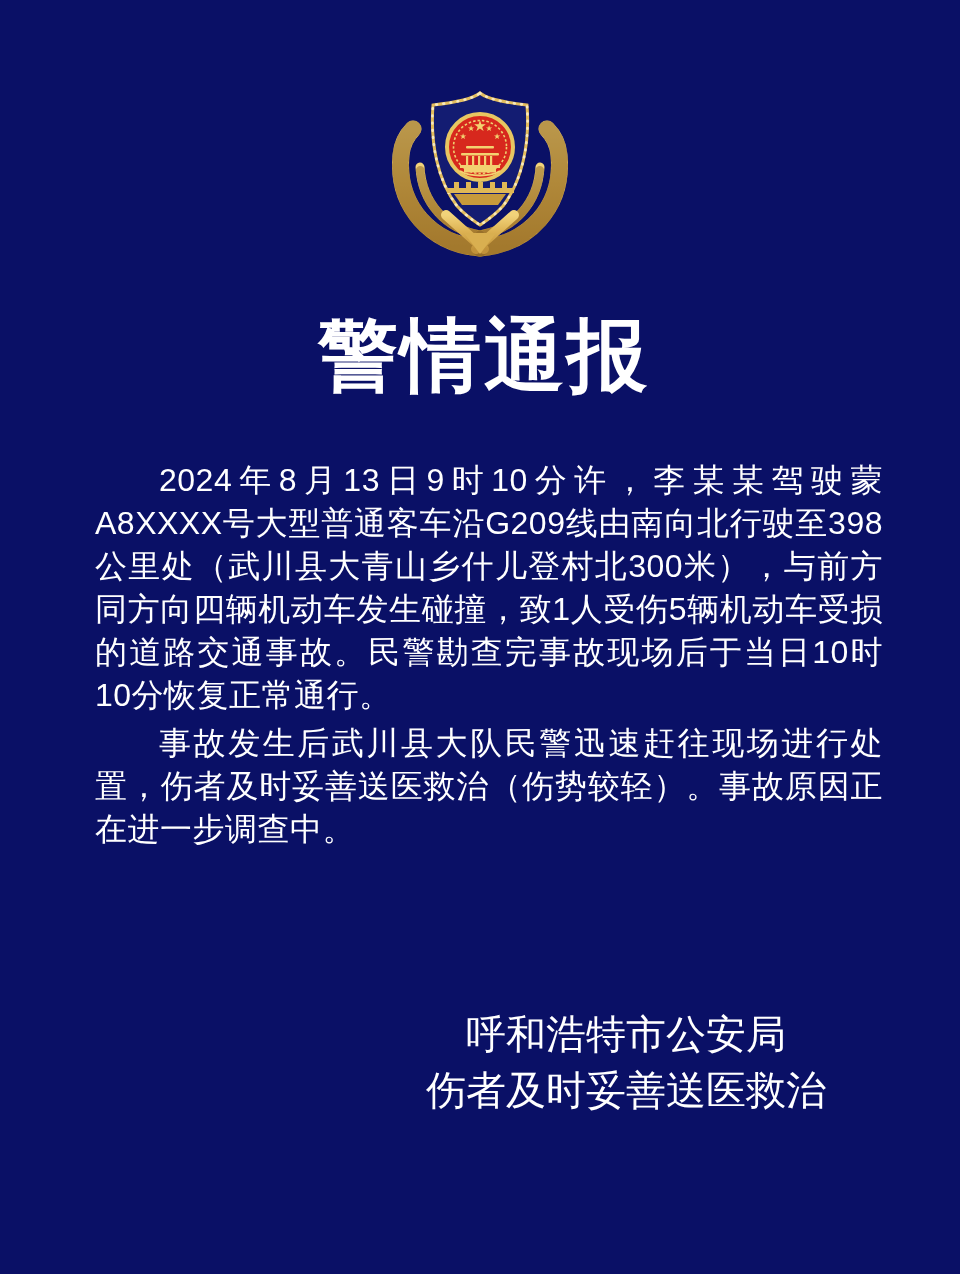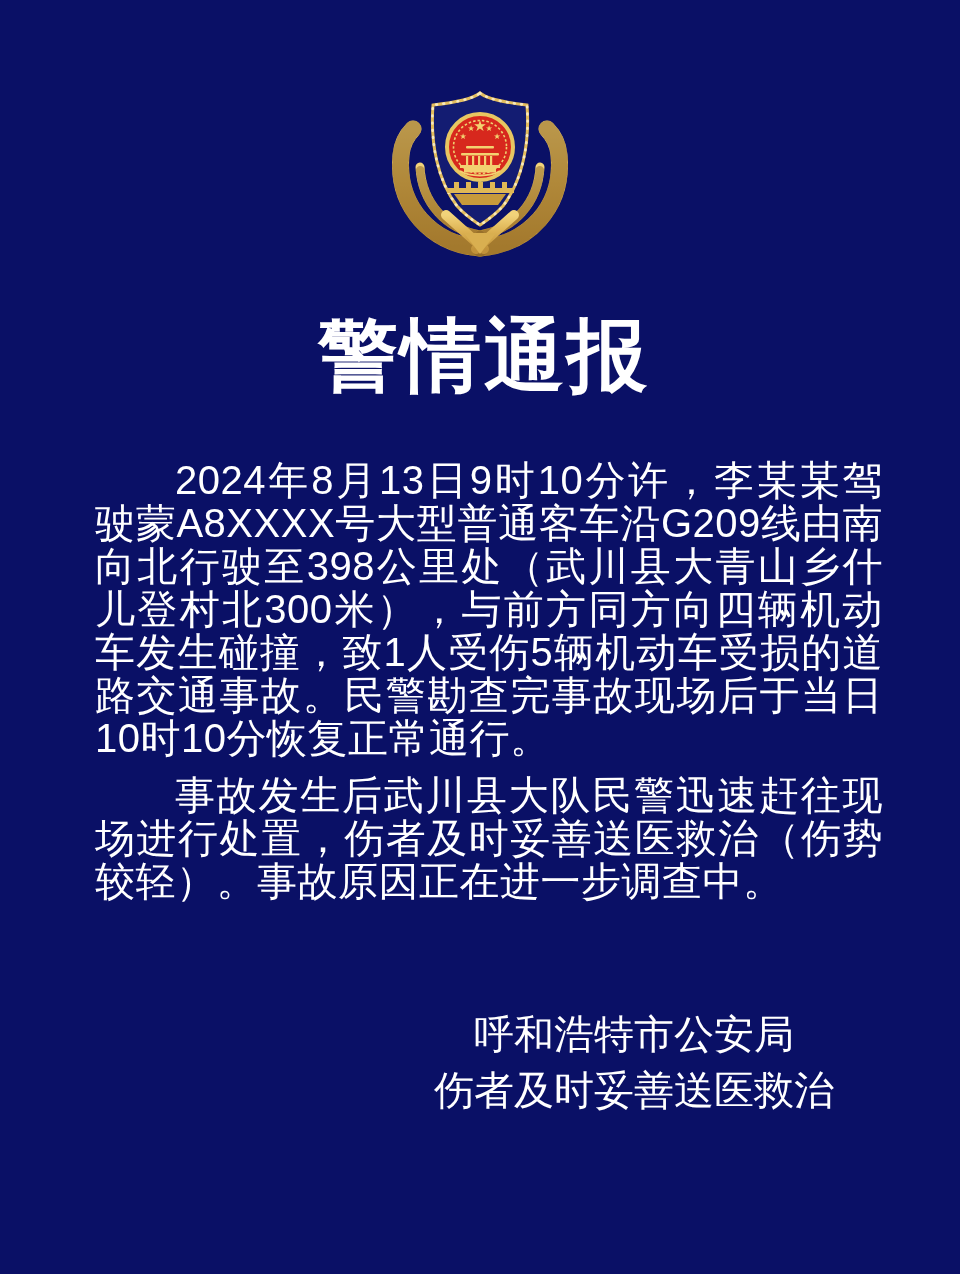--- a/index.html
+++ b/index.html
@@ -30,32 +30,32 @@
     line-height: 84px;
     font-weight: 700;
     letter-spacing: 3px;
     white-space: nowrap;
   }
 
   .body-text {
     position: absolute;
     top: 459px; left: 95px;
     width: 788px;
-    font-size: 40px;
+    font-size: 32px;
     line-height: 43px;
     font-weight: 500;
     text-align: justify;
     letter-spacing: 0.5px;
   }
   .para { margin: 0; text-indent: 2em; }
-  .para + .para { margin-top: 14px; }
+  .para + .para { margin-top: 5px; }
 
   .signature {
     position: absolute;
-    top: 1006px; left: 384px;
+    top: 1006px; left: 376px;
     width: 500px;
     text-align: center;
     font-size: 40px;
     line-height: 56px;
     font-weight: 500;
     white-space: nowrap;
   }
 </style>
 </head>
 <body style="--bg: #0a1066; --fg: #ffffff;">

